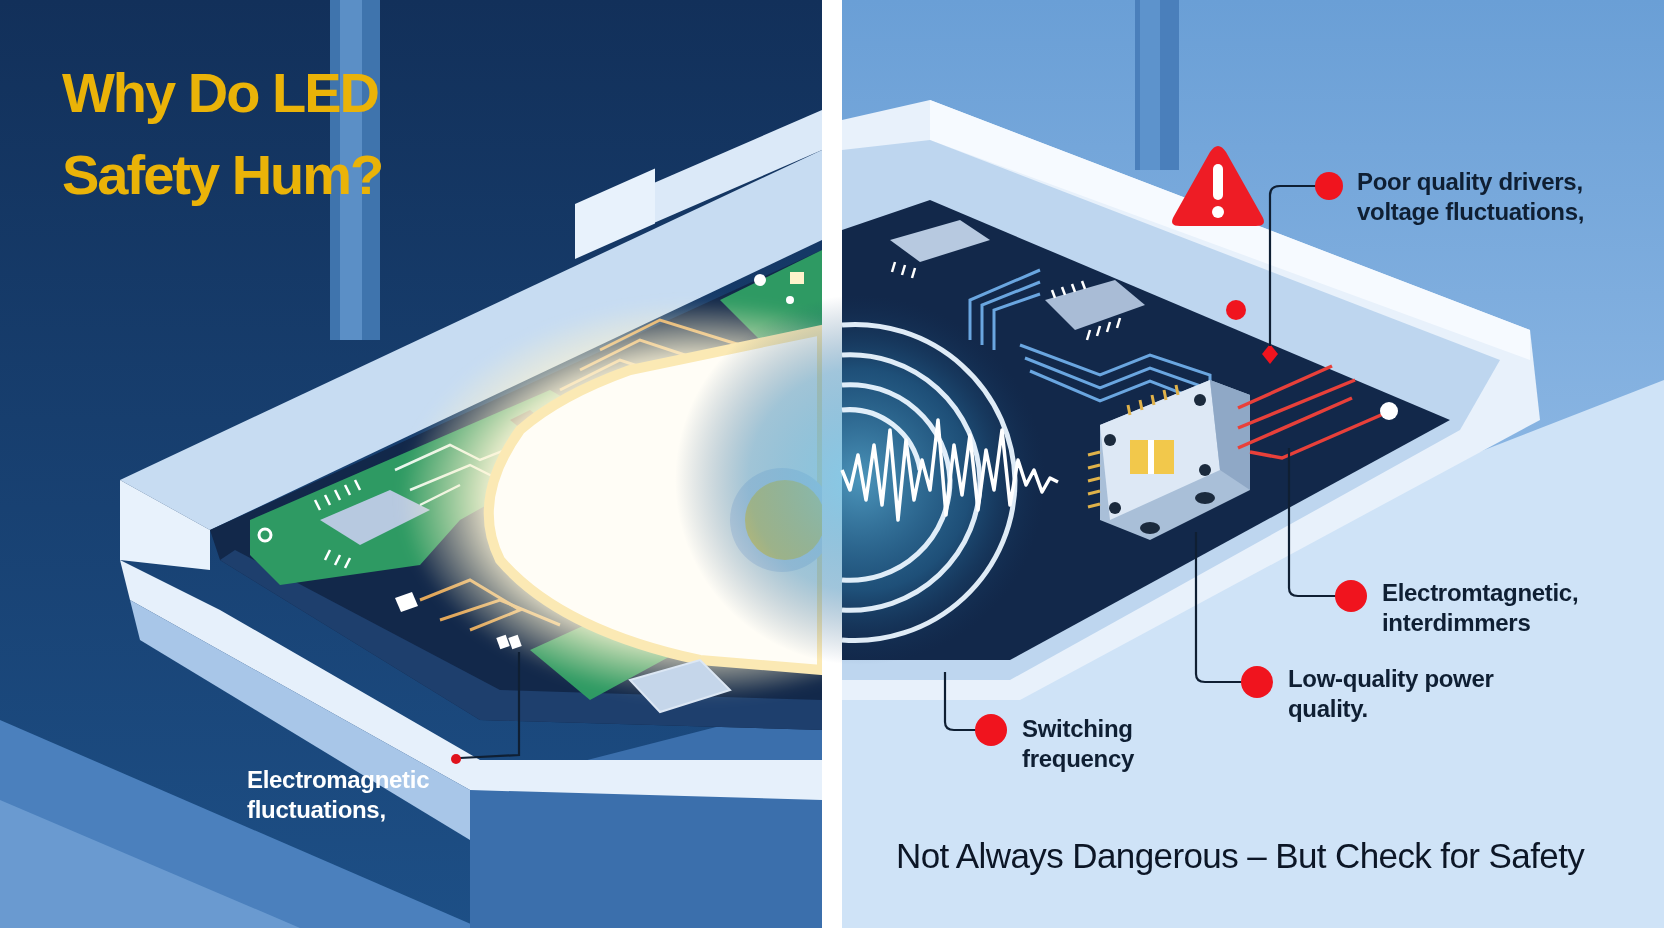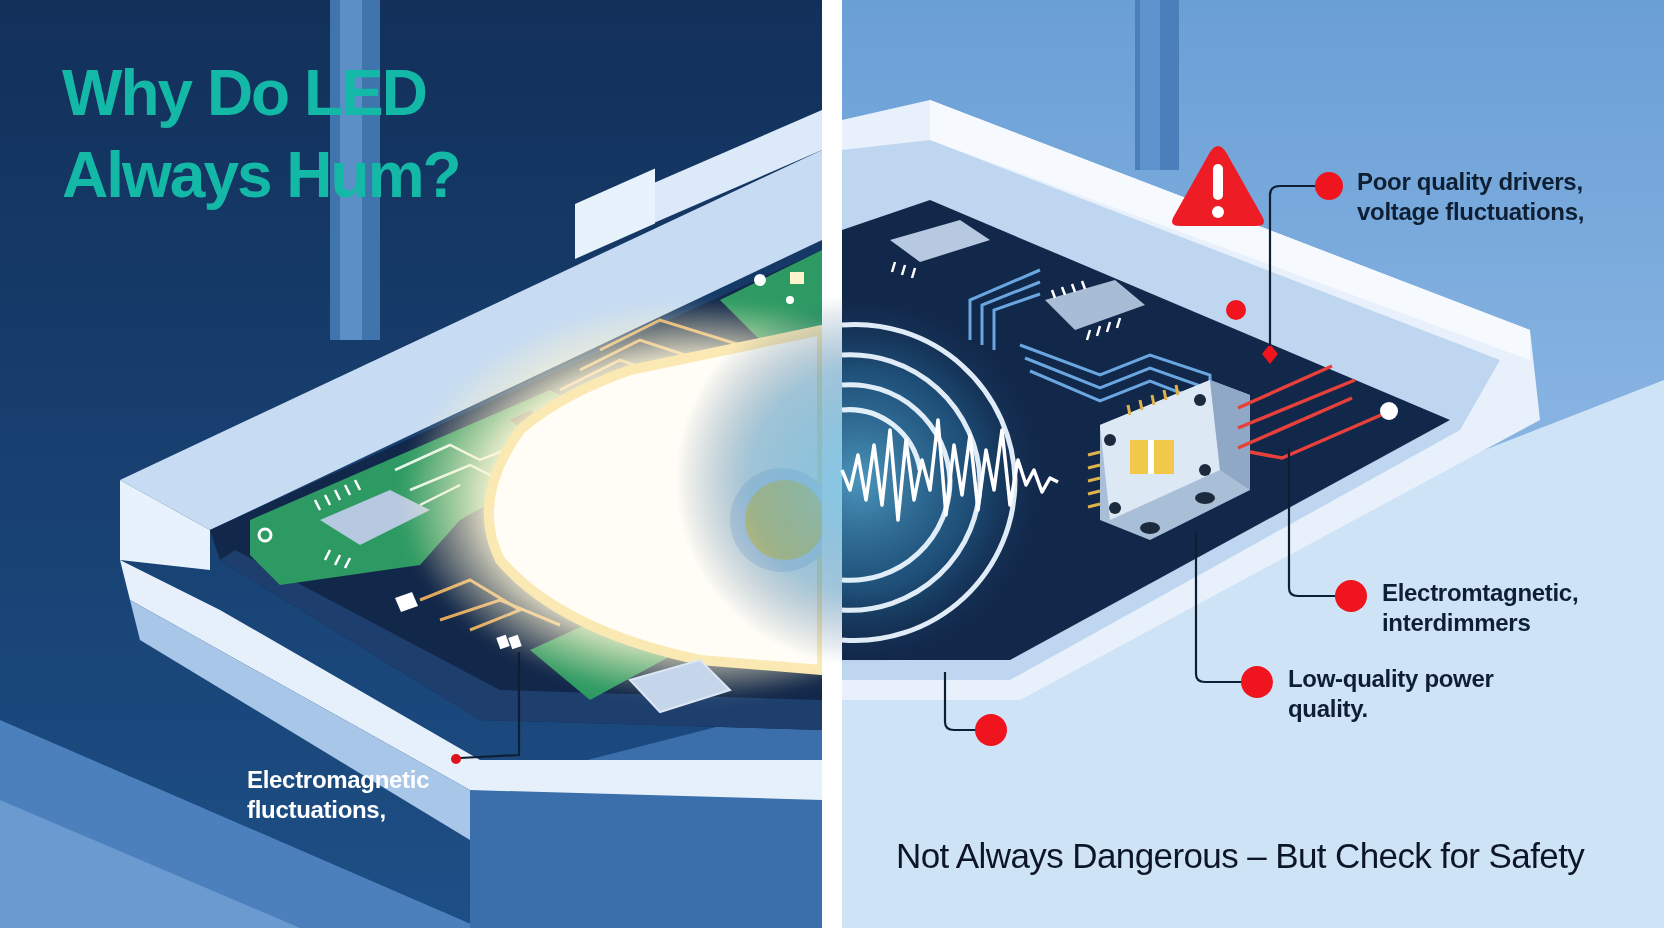--- a/index.html
+++ b/index.html
@@ -1,19 +1,19 @@
 <!DOCTYPE html>
 <html><head>
 <meta charset="utf-8">
 <style>
   html, body { margin:0; padding:0; }
   body { width:1664px; height:928px; overflow:hidden; position:relative; background:#14355f; font-family:"Liberation Sans", sans-serif; }
   .stage { position:absolute; left:0; top:0; width:1664px; height:928px; }
   svg.art { position:absolute; left:0; top:0; }
-  .title { position:absolute; left:62px; top:52px; color:#14b8a6; font-weight:700; font-size:64px; line-height:82px; letter-spacing:-2px; margin:0; }
+  .title { position:absolute; left:62px; top:52px; color:#eab308; font-weight:700; font-size:56px; line-height:82px; letter-spacing:-2px; margin:0; }
   .title span { display:block; }
   .callout { position:absolute; font-weight:700; font-size:24px; line-height:30px; color:#0f1f33; letter-spacing:-0.3px; }
   .callout span { display:block; }
   .callout.light { color:#ffffff;margin-top:21px; }
   .footer-text { position:absolute; left:896px; top:836px; font-weight:400; font-size:35px; color:#0c1626; letter-spacing:-0.6px; white-space:nowrap; }
 </style>
 </head>
 <body>
 
 <div class="stage">
@@ -224,38 +224,42 @@
       <circle cx="1351" cy="596" r="16" fill="#f0141e"></circle>
       <circle cx="1257" cy="682" r="16" fill="#f0141e"></circle>
       <circle cx="991" cy="730" r="16" fill="#f0141e"></circle>
     </g>
 
     <circle cx="456" cy="759" r="5" fill="#e0121c"></circle>
   </svg>
 
   <h1 class="title">
     <span>Why Do LED</span>
-    <span>Always Hum?</span>
+    <span>Safety Hum?</span>
   </h1>
 
   <div class="callout" style="left:1357px; top:167px;">
     <span>Poor quality drivers,</span>
     <span>voltage fluctuations,</span>
   </div>
 
   <div class="callout" style="left:1382px; top:578px;">
     <span>Electromtagnetic,</span>
     <span>interdimmers</span>
   </div>
 
   <div class="callout" style="left:1288px; top:664px;">
     <span>Low-quality power</span>
     <span>quality.</span>
   </div>
 
+  <div class="callout" style="left:1022px; top:714px;">
+    <span>Switching</span>
+    <span>frequency</span>
+  </div>
 
   <div class="callout light" style="left:247px; top:744px;">
     <span>Electromagnetic</span>
     <span>fluctuations,</span>
   </div>
 
   <div class="footer-text">Not Always Dangerous – But Check for Safety</div>
 
 </div>
 

